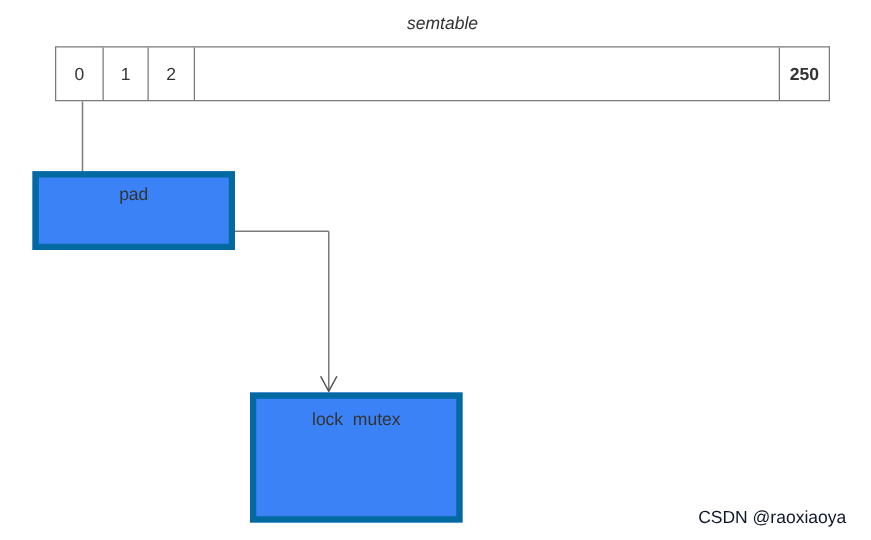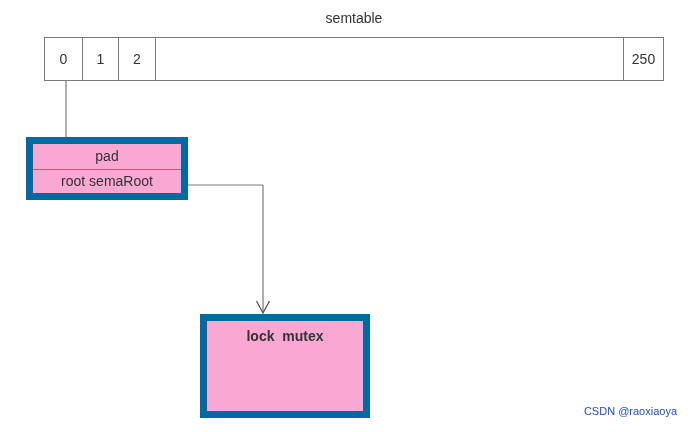--- a/index.html
+++ b/index.html
@@ -12,55 +12,55 @@
     overflow: hidden;
   }
   .abs { position: absolute; }
 
   
   .diagram-title {
     left: 44px; top: 10px; width: 620px;
     text-align: center;
     font-size: 14px;
     color: #333333;
+    font-style: italic;
   }
 
   
   .sem-bar {
     left: 44px; top: 37px; width: 620px; height: 44px;
     border: 1px solid #7a7a7a;
     display: flex;
     background: #ffffff;
   }
   .sem-cell {
     display: flex; align-items: center; justify-content: center;
     font-size: 14px;
     border-right: 1px solid #7a7a7a;
     height: 100%;
   }
   .sem-cell.c0 { width: 38px; }
   .sem-cell.c1 { width: 36px; }
   .sem-cell.c2 { width: 37px; }
   .sem-cell.cfill { flex: 1; }
-  .sem-cell.clast { width: 39px; border-right: none; }
+  .sem-cell.clast { width: 39px; border-right: none; font-weight: bold; }
 
   
   .struct-box {
-    border: 7px solid #0369a1;
-    background: #f9a8d4;
+    border: 5px solid #0369a1;
+    background: #3b82f6;
     display: grid;
   }
   .sem-struct {
     left: 26px; top: 137px; width: 162px; height: 63px;
     grid-template-rows: 1fr 1fr;
   }
   .semaroot-struct {
     left: 200px; top: 314px; width: 170px; height: 104px;
     grid-template-rows: 1fr 1fr 1fr;
-    font-weight: bold;
   }
   .struct-row {
     display: flex; align-items: center; justify-content: center;
     font-size: 14px;
     white-space: pre;
   }
   .struct-row + .struct-row { border-top: 1px solid #7a7a7a; }
 
   
   .connectors {
@@ -70,22 +70,22 @@
   .connectors line, .connectors polyline {
     stroke: #7a7a7a;
     stroke-width: 1.2;
     fill: none;
   }
   .connectors .arrowhead { stroke: #4d4d4d; }
 
   
   .watermark {
     right: 20px; top: 405px;
-    font-size: 11px;
-    color: #1d4ed8;
+    font-size: 14px;
+    color: #0f172a;
   }
 </style>
 </head>
 <body>
 
 <svg class="abs connectors" viewBox="0 0 697 432" xmlns="http://www.w3.org/2000/svg">
 
   <line x1="66" y1="81" x2="66" y2="137"></line>
 
   <line x1="188" y1="185" x2="263" y2="185"></line>
@@ -98,20 +98,19 @@
 <div class="abs sem-bar">
   <div class="sem-cell c0">0</div>
   <div class="sem-cell c1">1</div>
   <div class="sem-cell c2">2</div>
   <div class="sem-cell cfill"></div>
   <div class="sem-cell clast">250</div>
 </div>
 
 <div class="abs struct-box sem-struct">
   <div class="struct-row">pad</div>
-  <div class="struct-row">root semaRoot</div>
 </div>
 
 <div class="abs struct-box semaroot-struct">
   <div class="struct-row">lock  mutex</div>
 </div>
 
 <div class="abs watermark">CSDN @raoxiaoya</div>
 
 </body></html>

